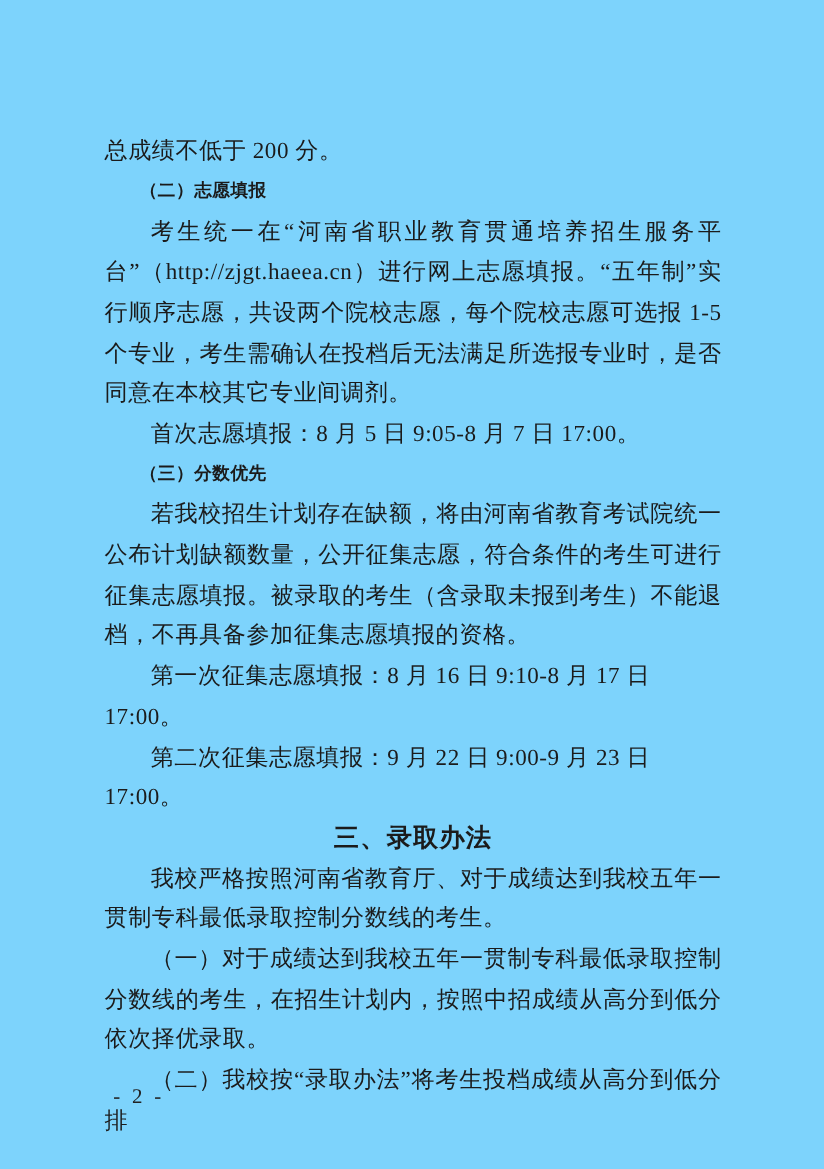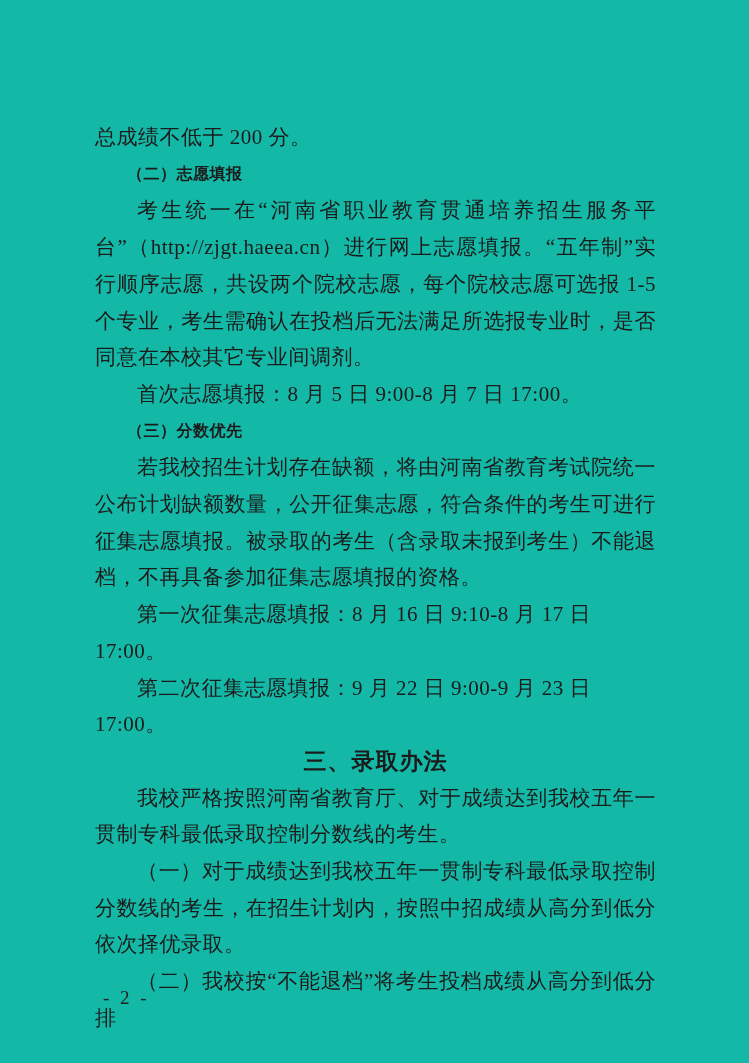--- a/index.html
+++ b/index.html
@@ -4,21 +4,21 @@
 <style>
   html, body { margin: 0; padding: 0; }
   body {
     width: 749px; height: 1063px;
     background: #ffffff;
     font-family: "Liberation Serif", "DejaVu Serif", serif;
   }
   .page {
     position: relative;
     width: 749px; height: 1063px;
-    background: #14b8a6;
+    background: #7dd3fc;
     overflow: hidden;
     color: #1b1b1b;
   }
   .content {
     position: absolute;
     left: 95px; top: 119px;
     width: 561px;
     font-size: 21px;
     line-height: 36.7px;
     text-align: justify;
@@ -52,25 +52,25 @@
   }
 </style>
 </head>
 <body>
 
 <div class="page">
   <div class="content">
     <p class="para-noindent">总成绩不低于 200 分。</p>
     <p class="sub-heading">（二）志愿填报</p>
     <p class="para-indent">考生统一在“河南省职业教育贯通培养招生服务平台”（http://zjgt.haeea.cn）进行网上志愿填报。“五年制”实行顺序志愿，共设两个院校志愿，每个院校志愿可选报 1-5 个专业，考生需确认在投档后无法满足所选报专业时，是否同意在本校其它专业间调剂。</p>
-    <p class="para-indent date-line">首次志愿填报：8 月 5 日 9:00-8 月 7 日 17:00。</p>
+    <p class="para-indent date-line">首次志愿填报：8 月 5 日 9:05-8 月 7 日 17:00。</p>
     <p class="sub-heading">（三）分数优先</p>
     <p class="para-indent">若我校招生计划存在缺额，将由河南省教育考试院统一公布计划缺额数量，公开征集志愿，符合条件的考生可进行征集志愿填报。被录取的考生（含录取未报到考生）不能退档，不再具备参加征集志愿填报的资格。</p>
     <p class="para-indent date-line">第一次征集志愿填报：8 月 16 日 9:10-8 月 17 日 17:00。</p>
     <p class="para-indent date-line">第二次征集志愿填报：9 月 22 日 9:00-9 月 23 日 17:00。</p>
     <p class="section-heading">三、录取办法</p>
     <p class="para-indent">我校严格按照河南省教育厅、对于成绩达到我校五年一贯制专科最低录取控制分数线的考生。</p>
     <p class="para-indent">（一）对于成绩达到我校五年一贯制专科最低录取控制分数线的考生，在招生计划内，按照中招成绩从高分到低分依次择优录取。</p>
-    <p class="para-indent">（二）我校按“不能退档”将考生投档成绩从高分到低分排</p>
+    <p class="para-indent">（二）我校按“录取办法”将考生投档成绩从高分到低分排</p>
   </div>
 
   <div class="page-number">- 2 -</div>
 </div>
 
 </body></html>

